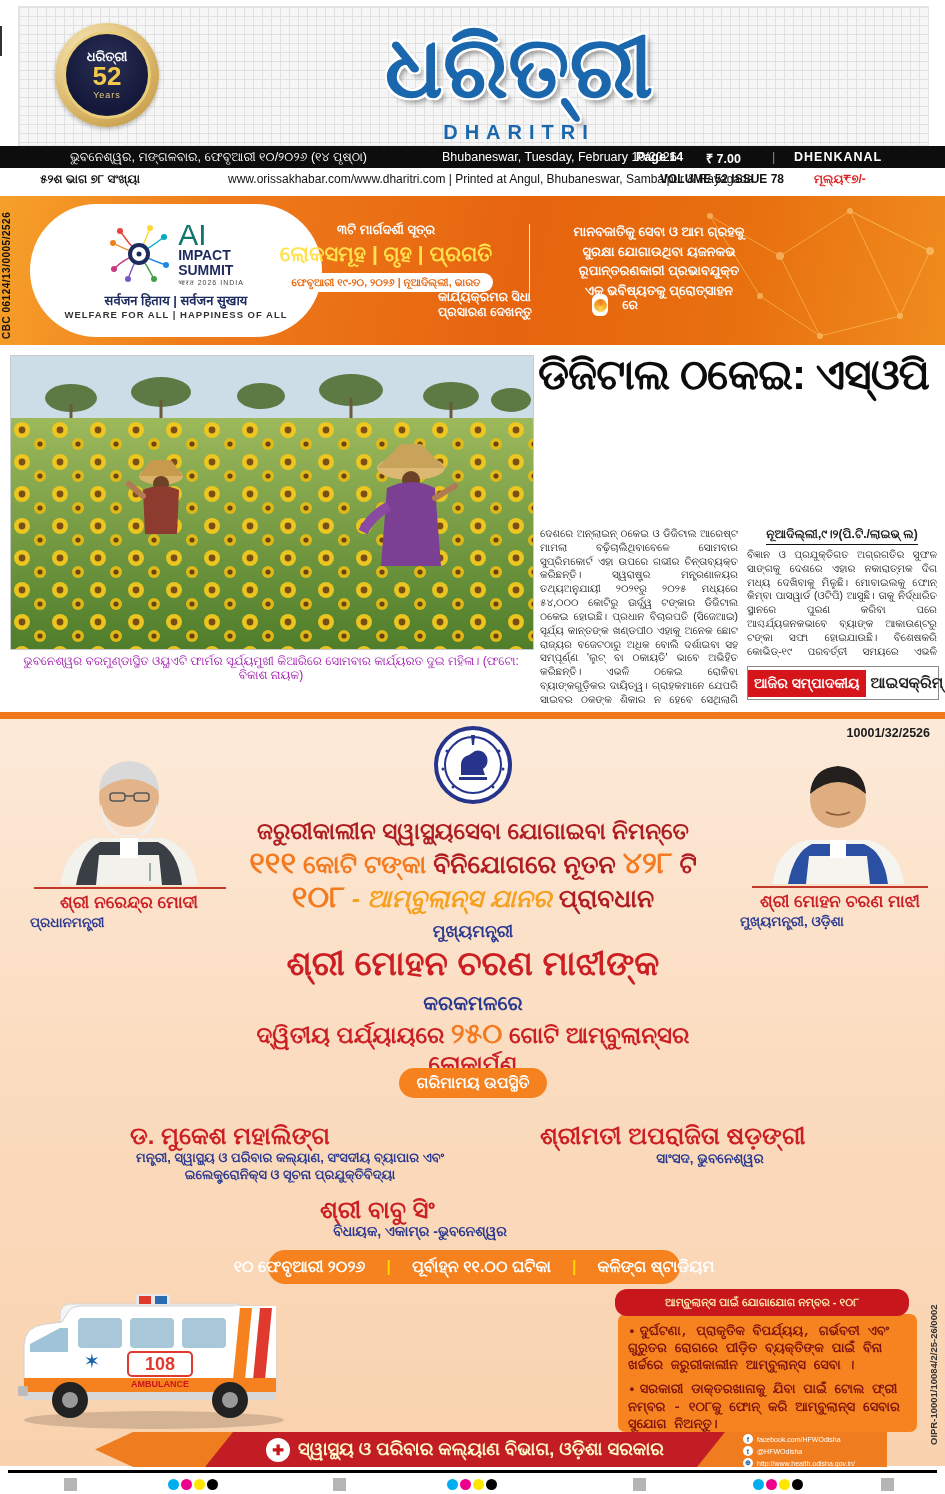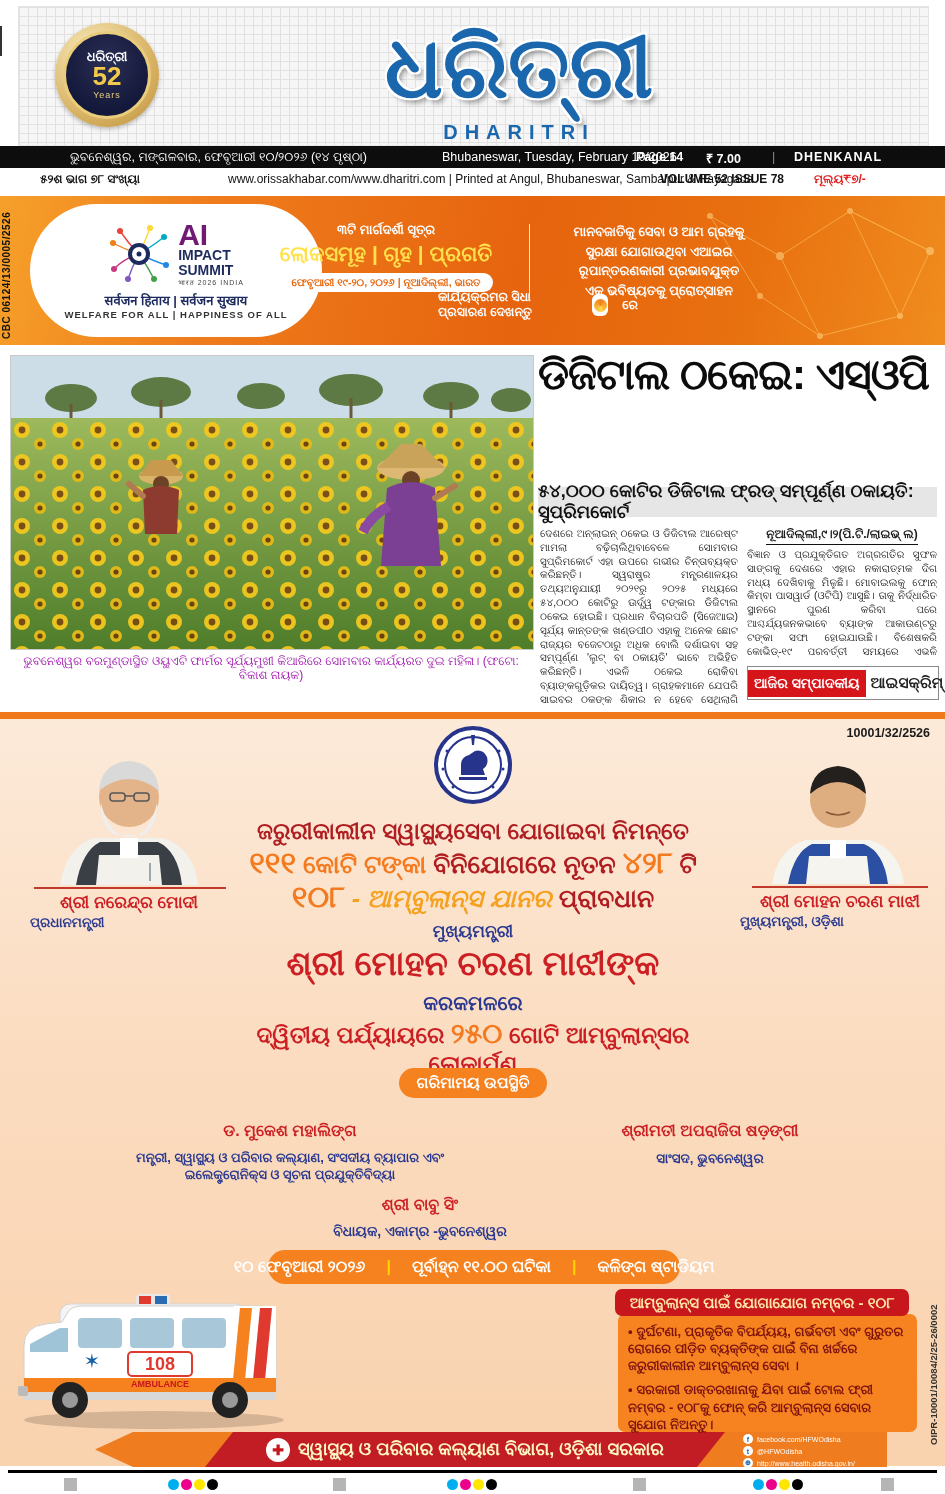--- a/index.html
+++ b/index.html
@@ -35,21 +35,21 @@
   .price-odia{color:#e02020;font-weight:bold;}
 
   
   .ai-banner{left:0;top:196px;width:945px;height:149px;
     background:linear-gradient(100deg,#f6a02a 0%,#ef7c1c 22%,#e6640e 55%,#e8700f 78%,#f08c1e 100%);overflow:hidden;}
   .cbc{left:1px;top:8px;height:135px;writing-mode:vertical-rl;transform:rotate(180deg);
     font-size:10px;font-weight:bold;color:#111;letter-spacing:.5px;}
   .ai-blob{left:30px;top:8px;width:292px;height:133px;border-radius:70px;background:#fff;
     display:flex;flex-direction:column;align-items:center;justify-content:center;}
   .ai-logo-row{display:flex;align-items:center;gap:8px;}
-  .ai-word{font-size:30px;font-weight:bold;color:#701a75;line-height:.9;}
+  .ai-word{font-size:30px;font-weight:normal;color:#0f766e;line-height:.9;}
   .ai-sub{font-size:14px;font-weight:bold;color:#1c2a5e;line-height:1.05;}
   .ai-india{font-size:7px;color:#444;letter-spacing:1px;}
   .motto-hi{font-size:13px;font-weight:bold;color:#1c2a5e;margin-top:4px;}
   .motto-en{font-size:9.5px;color:#333;letter-spacing:1px;font-weight:bold;}
   .banner-center{left:258px;top:26px;width:256px;text-align:center;color:#fff;}
   .bc-small{font-size:13px;font-weight:bold;}
   .bc-big{font-size:21px;font-weight:bold;color:#ffe14d;margin-top:4px;white-space:nowrap;}
   .bc-pill{display:inline-block;margin-top:7px;background:#fff;color:#e8680f;font-size:10.5px;
     font-weight:bold;padding:3px 12px;border-radius:11px;white-space:nowrap;}
   .banner-divider{left:529px;top:28px;width:1px;height:74px;background:rgba(255,255,255,.85);}
@@ -93,29 +93,29 @@
   .t-orange{color:#f47a1f;}
   .t-orange-big{color:#f47a1f;font-size:30px;}
   .t-gold{color:#f5a01f;font-style:italic;}
   .ad-cm-label{top:922px;font-size:17px;font-weight:bold;color:#2a3990;}
   .ad-cm-name{top:944px;font-size:34px;font-weight:bold;color:#cc1f23;}
   .ad-kara{top:992px;font-size:20px;font-weight:bold;color:#2a3990;}
   .ad-launch{top:1018px;font-size:23px;font-weight:bold;color:#cc1f23;}
   .ad-launch .t-orange-big{font-size:28px;}
   .presence-pill{left:399px;top:1068px;width:148px;height:30px;background:#f5821f;border-radius:16px;
     display:flex;align-items:center;justify-content:center;color:#fff;font-weight:bold;font-size:15.5px;}
-  .dig-name{position:absolute;text-align:center;font-weight:bold;color:#cc1f23;font-size:16px;white-space:nowrap;}
+  .dig-name{position:absolute;font-weight:bold;color:#cc1f23;font-size:24px;white-space:nowrap;}
   .dig-title{position:absolute;text-align:center;font-weight:bold;color:#2a3990;font-size:13px;line-height:1.3;}
   .event-pill{left:268px;top:1250px;width:412px;height:34px;background:#f5821f;border-radius:18px;
     display:flex;align-items:center;justify-content:center;gap:21px;color:#fff;font-weight:bold;font-size:16px;white-space:nowrap;}
   .event-sep{color:#ffd400;font-weight:bold;}
-  .contact-header{left:615px;top:1289px;width:294px;height:27px;background:#c8161d;border-radius:7px;
-    display:flex;align-items:center;justify-content:center;color:#ffe9a8;font-weight:bold;font-size:15px;z-index:3;}
+  .contact-header{left:615px;top:1289px;width:294px;height:27px;background:#c8161d;border-radius:12px;
+    display:flex;align-items:center;justify-content:center;color:#ffe9a8;font-weight:bold;font-size:11px;z-index:3;}
   .contact-box{left:618px;top:1314px;width:299px;height:118px;background:#f6831f;border-radius:7px;
-    padding:9px 10px 0 10px;box-sizing:border-box;z-index:2;}
+    padding:9px 10px 0 10px;box-sizing:border-box;z-index:2;font-family:Liberation Mono, monospace;}
   .contact-box p{margin:0 0 7px 0;font-size:13px;font-weight:bold;color:#7d120f;line-height:1.32;}
   .contact-box p::before{content:"";}
   .bullet{color:#7d120f;margin-right:4px;}
   .oipr{left:928px;top:1295px;height:150px;writing-mode:vertical-rl;transform:rotate(180deg);
     font-size:9.5px;font-weight:bold;color:#333;}
   .ambulance{left:8px;top:1282px;width:292px;height:152px;}
 
   .ribbon{left:95px;top:1432px;width:792px;height:35px;background:#ef7c1e;
     clip-path:polygon(0 50%,38px 0,100% 0,100% 100%,38px 100%);}
   .ribbon-red{position:absolute;left:110px;top:0;width:520px;height:35px;background:#c21d24;
@@ -231,21 +231,21 @@
     <div class="abs banner-center">
       <div class="bc-small">୩ଟି ମାର୍ଗଦର୍ଶୀ ସୂତ୍ର</div>
       <div class="bc-big">ଲୋକସମୂହ | ଗୃହ | ପ୍ରଗତି</div>
       <div class="bc-pill">ଫେବୃଆରୀ ୧୯-୨୦, ୨୦୨୬ | ନୂଆଦିଲ୍ଲୀ, ଭାରତ</div>
     </div>
 
     <div class="abs banner-divider"></div>
 
     <div class="abs banner-right">
       <div>ମାନବଜାତିକୁ ସେବା ଓ ଆମ ଗ୍ରହକୁ</div>
-      <div>ସୁରକ୍ଷା ଯୋଗାଉଥିବା ଏଆଇର</div>
+      <div>ସୁରକ୍ଷା ଯୋଗାଉଥିବା ୟଜନକଭ</div>
       <div>ରୂପାନ୍ତରଣକାରୀ ପ୍ରଭାବଯୁକ୍ତ</div>
       <div>ଏକ ଭବିଷ୍ୟତକୁ ପ୍ରୋତ୍ସାହନ</div>
     </div>
 
     <div class="abs live-line">
       <span>କାର୍ଯ୍ୟକ୍ରମର ସିଧା ପ୍ରସାରଣ ଦେଖନ୍ତୁ</span>
       <span class="live-logo">
           <span class="live-dot"></span>
         </span>
       <span>ରେ</span>
@@ -299,21 +299,20 @@
         <path d="M378 150 Q360 160 352 176" stroke="#8a4aa4" stroke-width="10" fill="none"></path>
         <path d="M424 142 L444 130" stroke="#b07b52" stroke-width="6" stroke-linecap="round" fill="none"></path>
       </g>
     </svg>
   </div>
   <div class="abs caption">ଭୁବନେଶ୍ୱର ବରମୁଣ୍ଡାସ୍ଥିତ ଓୟୁଏଟି ଫାର୍ମର ସୂର୍ଯ୍ୟମୁଖୀ କିଆରିରେ ସୋମବାର କାର୍ଯ୍ୟରତ ଦୁଇ ମହିଳା। (ଫଟୋ: ବିକାଶ ନାୟକ)</div>
 
   <div class="abs headline">
     <div>ଡିଜିଟାଲ ଠକେଇ: ଏସ୍‌ଓପି</div>
   </div>
-  <div class="abs subhead">୫୪,୦୦୦ କୋଟିର ଡିଜିଟାଲ ଫ୍ରଡ୍ ସମ୍ପୂର୍ଣ୍ଣ ଠକାୟତି: ସୁପ୍ରିମକୋର୍ଟ</div>
 
   <div class="abs col col1">ଦେଶରେ ଅନ୍‌ଲାଇନ୍ ଠକେଇ ଓ ଡିଜିଟାଲ ଆରେଷ୍ଟ ମାମଲା ବଢ଼ିଚାଲିଥିବାବେଳେ ସୋମବାର ସୁପ୍ରିମକୋର୍ଟ ଏହା ଉପରେ ଗଭୀର ଚିନ୍ତାବ୍ୟକ୍ତ କରିଛନ୍ତି। ସ୍ୱରାଷ୍ଟ୍ର ମନ୍ତ୍ରଣାଳୟର ତଥ୍ୟଅନୁଯାୟୀ ୨୦୨୧ରୁ ୨୦୨୫ ମଧ୍ୟରେ ୫୪,୦୦୦ କୋଟିରୁ ଊର୍ଦ୍ଧ୍ୱ ଟଙ୍କାର ଡିଜିଟାଲ ଠକେଇ ହୋଇଛି। ପ୍ରଧାନ ବିଚାରପତି (ସିଜେଆଇ) ସୂର୍ଯ୍ୟ କାନ୍ତଙ୍କ ଖଣ୍ଡପୀଠ ଏହାକୁ ଅନେକ ଛୋଟ ରାଜ୍ୟର ବଜେଟଠାରୁ ଅଧିକ ବୋଲି ଦର୍ଶାଇବା ସହ ସମ୍ପୂର୍ଣ୍ଣ 'ଲୁଟ୍ ବା ଠକାୟତି' ଭାବେ ଅଭିହିତ କରିଛନ୍ତି। ଏଭଳି ଠକେଇ ରୋକିବା ବ୍ୟାଙ୍କଗୁଡ଼ିକର ଦାୟିତ୍ୱ। ଗ୍ରାହକମାନେ ଯେପରି ସାଇବର ଠକଙ୍କ ଶିକାର ନ ହେବେ ସେଥିଲାଗି କେନ୍ଦ୍ର ସରକାର ଭାରତୀୟ ରିଜର୍ଭ ବ୍ୟାଙ୍କ (ଆରବିଆଇ) ଏବଂ ଟେଲିକମ୍ୟୁନିକେଶନ୍ ବିଭାଗ ସହ ବିଚାରବିମର୍ଶ କରି ଏକ ଷ୍ଟାଣ୍ଡାର୍ଡ ଅପରେଟିଂ ପ୍ରୋସିଜିୟର (ଏସ୍‌ଓପି) ପ୍ରସ୍ତୁତ କରନ୍ତୁ ବୋଲି ନିର୍ଦ୍ଦେଶ ଦେଇଛନ୍ତି।</div>
   <div class="abs col col2">
     <span class="dateline">ନୂଆଦିଲ୍ଲୀ,୯।୨(ପି.ଟି./ଲାଇଭ୍ ଲ)</span>
     <span>ବିଜ୍ଞାନ ଓ ପ୍ରଯୁକ୍ତିଗତ ଅଗ୍ରଗତିର ସୁଫଳ ସାଙ୍ଗକୁ ଦେଶରେ ଏହାର ନକାରାତ୍ମକ ଦିଗ ମଧ୍ୟ ଦେଖିବାକୁ ମିଳୁଛି। ମୋବାଇଲକୁ ଫୋନ୍ କିମ୍ବା ପାସୱାର୍ଡ (ଓଟିପି) ଆସୁଛି। ତାକୁ ନିର୍ଦ୍ଧାରିତ ସ୍ଥାନରେ ପୁରଣ କରିବା ପରେ ଆଶ୍ଚର୍ଯ୍ୟଜନକଭାବେ ବ୍ୟାଙ୍କ ଆକାଉଣ୍ଟରୁ ଟଙ୍କା ସଫା ହୋଇଯାଉଛି। ବିଶେଷକରି କୋଭିଡ୍-୧୯ ପରବର୍ତ୍ତୀ ସମୟରେ ଏଭଳି ଅଭିଯୋଗ ବଢ଼ିଚାଲିଛି। ଗତ ୪ ବର୍ଷ ମଧ୍ୟରେ ଭାରତୀୟମାନେ ଡିଜିଟାଲ ପ୍ରତାରଣାରେ ୫୪,୦୦୦ କୋଟିରୁ ଅଧିକ ଟଙ୍କା ହରାଇସାରିଲେଣି, ଯାହାକୁ ନେଇ ସୁପ୍ରିମକୋର୍ଟ ଗଭୀର ଚିନ୍ତାବ୍ୟକ୍ତ କରିଛନ୍ତି। ବିଚାରପତିଙ୍କ ଅଧ୍ୟକ୍ଷତାରେ ତଥ୍ୟ ଜଣାଇଲା ବାକ୍ୟ</span>
     
   </div>
 
   <div class="abs editorial">
     <span class="edit-label">ଆଜିର ସମ୍ପାଦକୀୟ</span>

